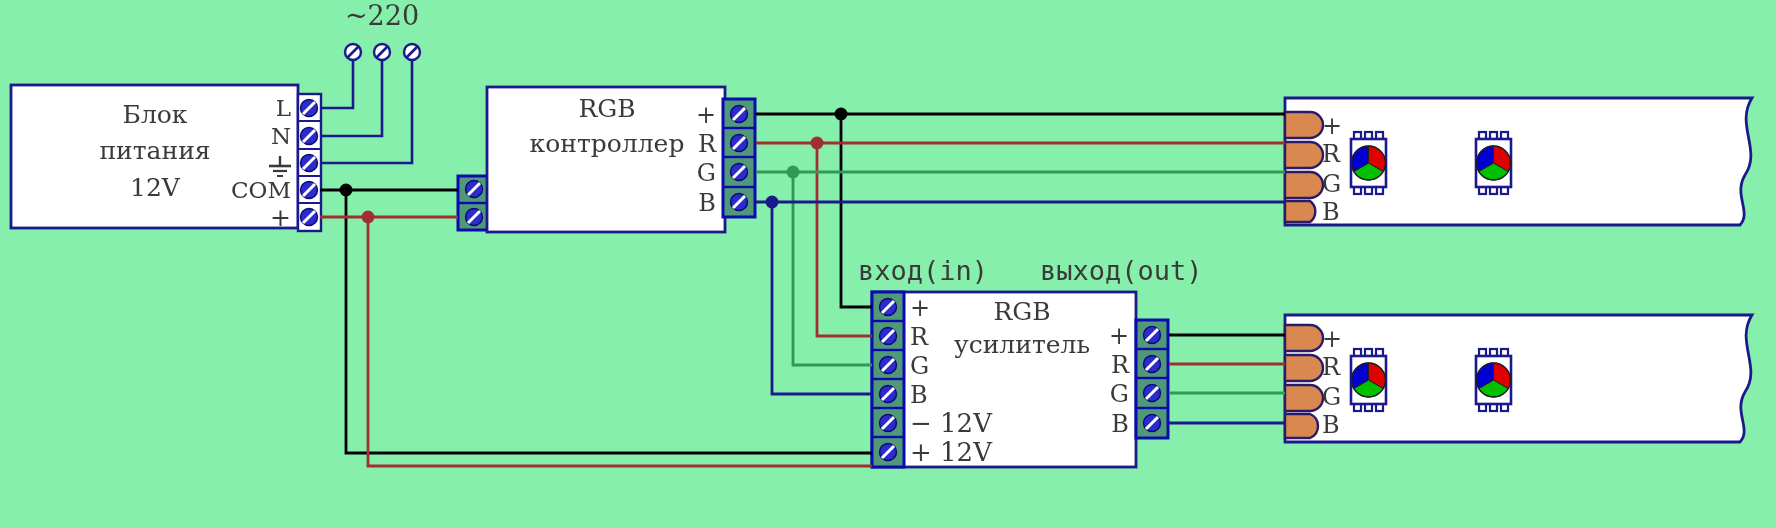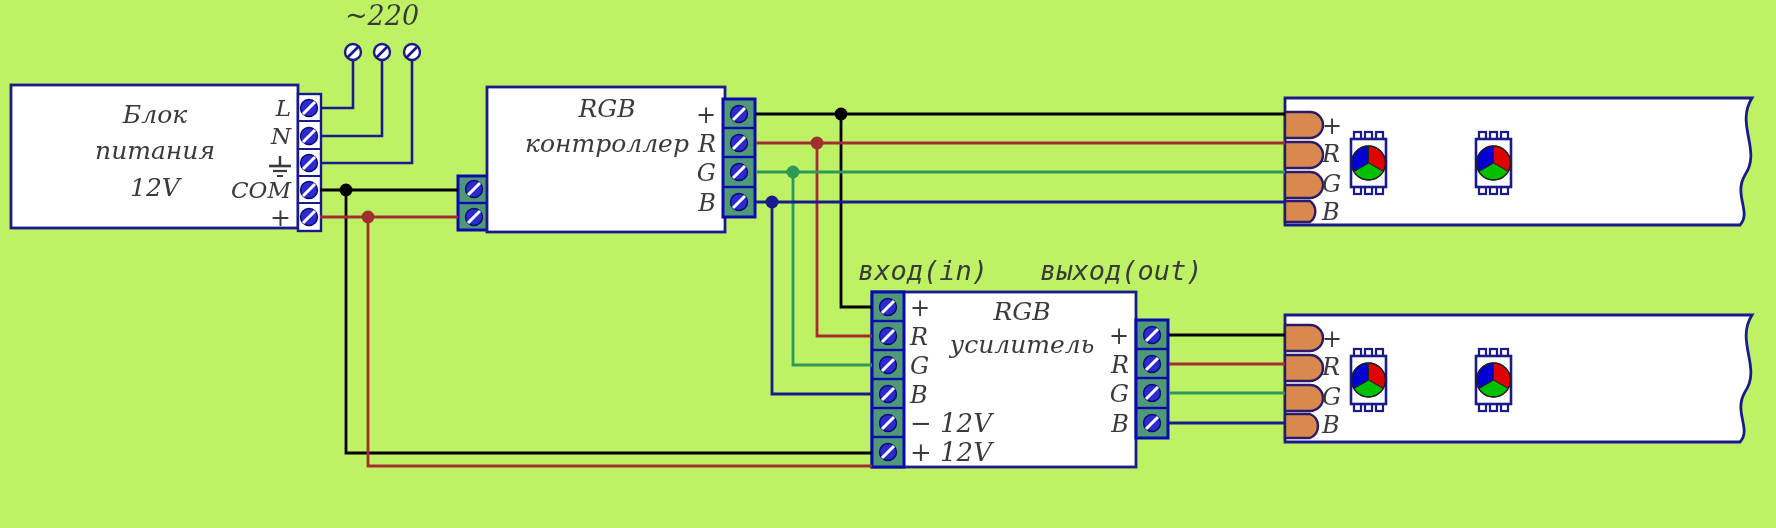--- a/index.html
+++ b/index.html
@@ -4,24 +4,23 @@
 <style>
   html, body {
     margin: 0;
     padding: 0;
     background: #ffffff;
   }
   #canvas {
     position: relative;
     width: 1776px;
     height: 528px;
-    background: #bef264;
+    background: #86efac;
     font-family: "DejaVu Serif", serif;
     overflow: hidden;
-    font-style: italic;
   }
   svg { display: block; }
   text { font-family: "DejaVu Serif", serif; fill: #3a3a3a; }
   .mono { font-family: "DejaVu Sans Mono", monospace; }
 </style>
 </head>
 <body>
 
 <div id="canvas">
 <svg width="1776" height="528" viewBox="0 0 1776 528" xmlns="http://www.w3.org/2000/svg">

